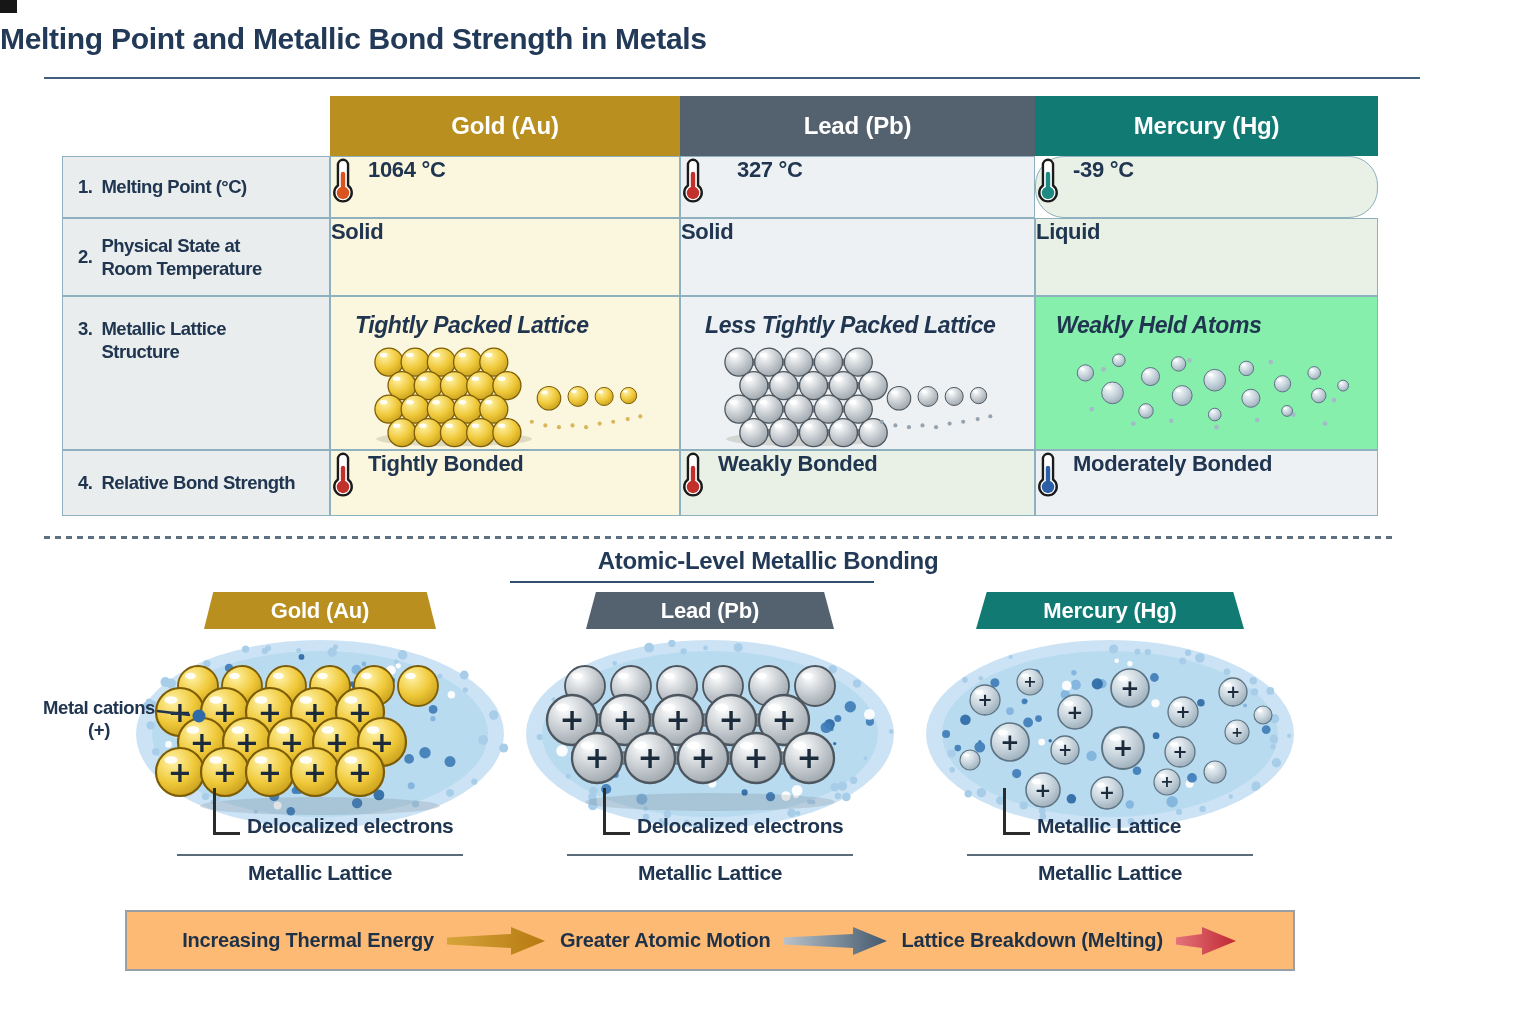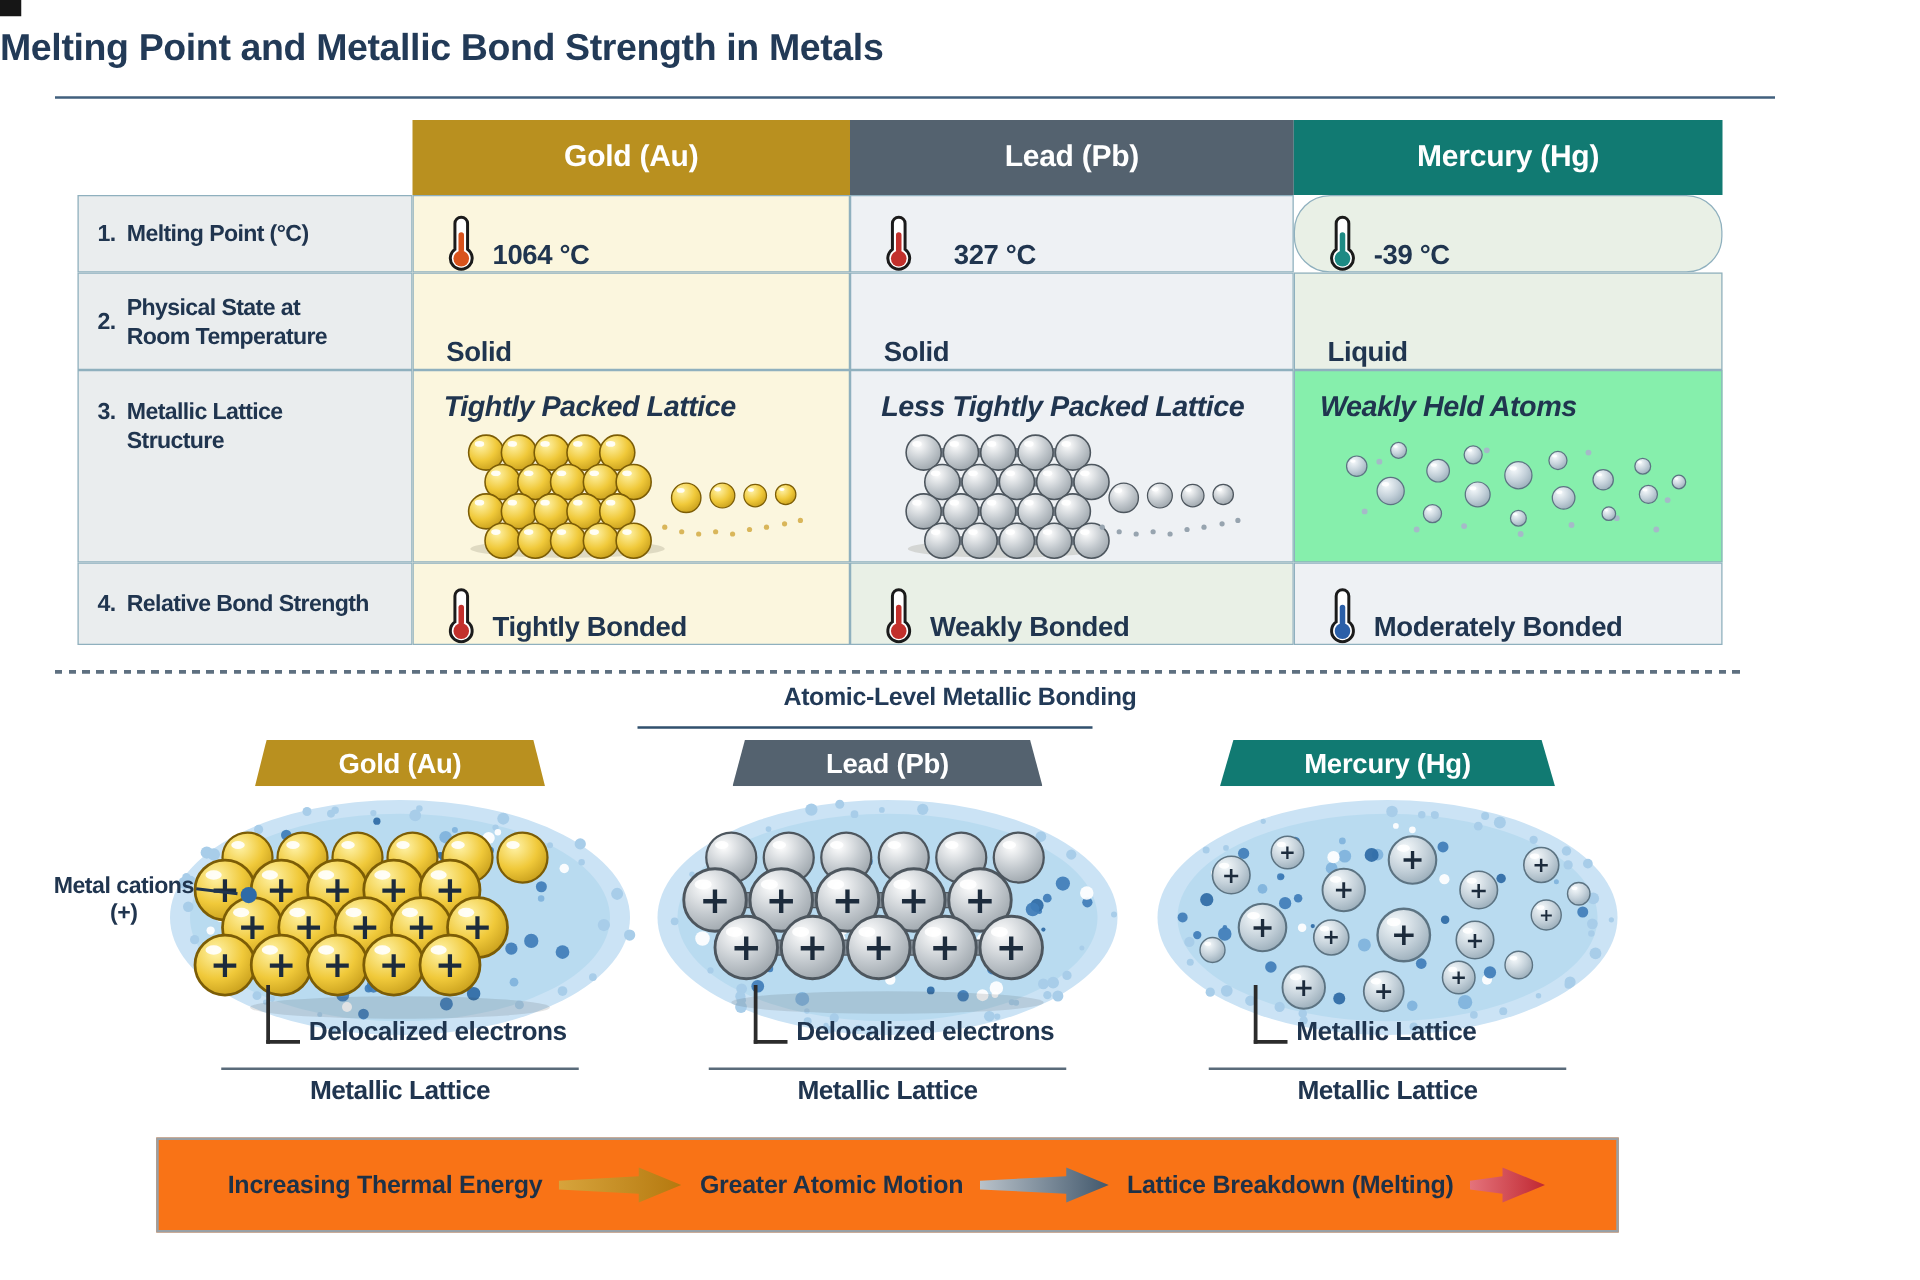--- a/index.html
+++ b/index.html
@@ -18,35 +18,35 @@
        grid-template-rows:60px 62px 78px 154px 66px;}
   .cell{border:1px solid #8fb0be;box-sizing:border-box;}
   .corner{border:none;background:#ffffff;}
   .head{border:none;display:flex;align-items:center;justify-content:center;
         color:#ffffff;font-size:24px;font-weight:bold;letter-spacing:-0.2px;}
   .lab{background:#eaedee;display:flex;gap:9px;align-items:center;
        padding:4px 6px 4px 15px;font-size:18.5px;font-weight:bold;letter-spacing:-0.5px;line-height:1.25;}
   .lab.top{align-items:flex-start;padding-top:20px;}
   .lab .num{flex:none;}
   .lab.narrow .txt{max-width:168px;}
-  .val{display:flex;align-items:flex-end;gap:13px;padding-left:26px;
+  .val{display:flex;align-items:flex-start;gap:13px;
        font-size:22px;font-weight:bold;letter-spacing:-0.3px;}
   .val.lattice{flex-direction:column;align-items:flex-start;justify-content:flex-start;
                padding:15px 0 0 24px;gap:5px;}
   .cap{font-size:23px;font-weight:bold;letter-spacing:-0.4px;font-style:italic;}
   .thermo{flex:none;width:24px;height:46px;display:inline-flex;}
   .mini{width:312px;height:104px;}
 
   
   .dash{position:absolute;top:536px;left:44px;width:1348px;height:2.5px;
         background:repeating-linear-gradient(90deg,#5e7080 0 6px,transparent 6px 11px);}
 
   
   .h2{position:absolute;top:547px;left:0;width:100%;text-align:center;
-      font-size:20px;font-weight:bold;letter-spacing:-0.3px;color:#223a57;}
+      font-size:24px;font-weight:bold;letter-spacing:-0.3px;color:#223a57;}
   .h2rule{position:absolute;top:581px;left:510px;width:364px;height:2px;background:#31506e;}
 
   .panel{position:absolute;top:592px;width:390px;height:300px;}
   #panel-gold{left:125px;} #panel-lead{left:515px;} #panel-merc{left:915px;}
   .trap{position:absolute;top:0;left:50%;transform:translateX(-50%);height:37px;line-height:37px;
         text-align:center;color:#fff;font-size:22px;font-weight:bold;letter-spacing:-0.2px;
         clip-path:polygon(4% 0,96% 0,100% 100%,0 100%);}
   .blob{position:absolute;top:38px;left:0;width:390px;height:212px;}
   .elbow{position:absolute;left:88px;top:196px;width:24px;height:44px;
          border-left:3px solid #2b2b2b;border-bottom:3px solid #2b2b2b;}
@@ -54,22 +54,22 @@
            letter-spacing:-0.4px;white-space:nowrap;}
   .prule{position:absolute;top:262px;left:52px;width:286px;height:2px;background:#5a6b7a;}
   .caption{position:absolute;top:269px;left:0;width:100%;text-align:center;
            font-size:21px;font-weight:bold;letter-spacing:-0.4px;}
 
   .cations{position:absolute;left:40px;top:697px;width:118px;text-align:center;
            font-size:18.5px;font-weight:bold;letter-spacing:-0.4px;line-height:1.2;}
   .cation-ptr{position:absolute;left:156px;top:700px;width:54px;height:32px;}
 
   
-  .banner{position:absolute;left:125px;top:910px;width:1170px;height:76px;
-          background:#f97316;border:2.5px solid #98a0a6;box-sizing:border-box;
+  .banner{position:absolute;left:125px;top:910px;width:1170px;height:61px;
+          background:#fdba74;border:2.5px solid #98a0a6;box-sizing:border-box;
           display:flex;align-items:center;justify-content:center;gap:13px;
           font-size:20px;font-weight:bold;letter-spacing:-0.2px;color:#1e3147;}
   .arr{display:inline-flex;align-items:center;flex:none;}
 </style>
 </head>
 <body>
 
 <div id="stage">
   <div class="corner-mark"></div>
 

